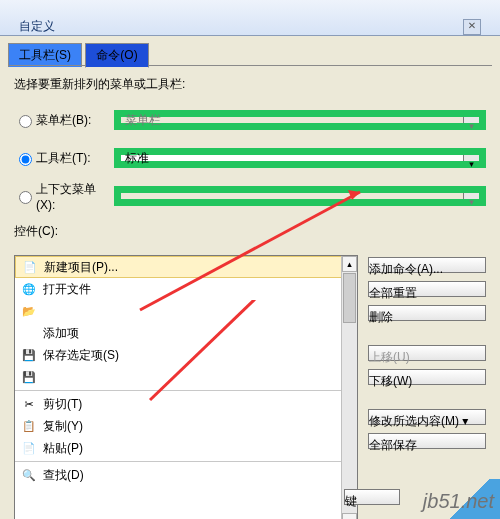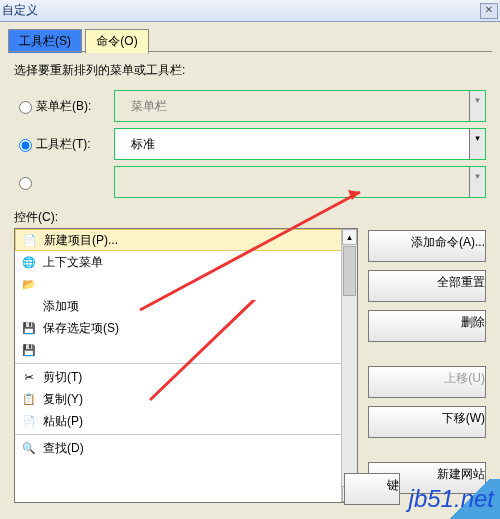--- a/index.html
+++ b/index.html
@@ -1,49 +1,49 @@
 <!DOCTYPE html>
 <html><head>
 <meta charset="utf-8">
 <style>
 *{box-sizing:border-box;font-family:"Microsoft YaHei","SimSun",sans-serif;font-size:12px}
 body{margin:0;background:#ece9d8;width:500px;height:519px;overflow:hidden;position:relative}
-.titlebar{height:22px;background:linear-gradient(#eef3fb,#d6e3f6);border-bottom:1px solid #8a9cb8;display:flex;align-items:center;padding:0 2px;justify-content:space-between}
+.titlebar{height:36px;background:linear-gradient(#eef3fb,#d6e3f6);border-bottom:1px solid #8a9cb8;display:flex;align-items:flex-end;padding:0 19px;justify-content:space-between}
 .title{color:#1a3a6e;font-weight:400}
 .closebtn{width:18px;height:16px;background:#d8e2f2;border:1px solid #8a9cb8;text-align:center;line-height:12px;font-size:10px;color:#555}
 .tabs{margin:6px 8px 0 8px;height:24px;position:relative}
 .tab{display:inline-block;padding:3px 10px;border:1px solid #8a8a8a;border-bottom:none;background:#3b82f6;position:relative;top:1px;cursor:pointer}
-.tab.active{background:#fef9c3;border-bottom:1px solid #ece9d8;z-index:2}
+.tab.active{background:#1d4ed8;border-bottom:1px solid #ece9d8;z-index:2}
 .tabline{border-top:1px solid #8a8a8a;position:absolute;left:0;right:0;bottom:0}
 .panel{padding:10px 14px}
 .hint{margin-bottom:8px}
 .radiorow{display:flex;align-items:center;margin:16px 0;height:22px}
 .radiorow label{width:100px;display:flex;align-items:center}
 .radiorow input[type=radio]{margin-right:4px}
-.combo{flex:1;height:32px;border:1px solid #22c55e;background:#fff;display:flex;align-items:center;padding:0 16px;position:relative}
+.combo{flex:1;height:20px;border:7px solid #22c55e;background:#fff;display:flex;align-items:center;padding:0 4px;position:relative}
 .combo.disabled{background:#ece9d8;color:#777}
 .combo .drop{position:absolute;right:0;top:0;bottom:0;width:16px;border-left:1px solid #7a7a7a;background:#e8e8e8;text-align:center;line-height:18px;font-size:9px}
-.ctrlabel{margin-top:8px;margin-bottom:2px}
+.ctrlabel{margin-top:8px;margin-bottom:15px}
 .mainrow{display:flex;gap:10px}
 .listbox{flex:1;border:1px solid #7a7a7a;background:#fff;height:275px;overflow:hidden;position:relative}
 .listinner{overflow:hidden}
 .item{display:flex;align-items:center;height:22px;padding:0 6px;gap:6px;border-bottom:0}
 .item.sel{background:#fff3c8;border:1px solid #e6c96a}
 .icon{width:16px;height:16px;display:inline-flex;align-items:center;justify-content:center;font-size:11px}
 .scroll{position:absolute;right:0;top:0;bottom:0;width:16px;background:#e8e8e8;border-left:1px solid #c0c0c0}
 .scroll .sbtn{height:16px;border:1px solid #b0b0b0;background:#f4f4f4;text-align:center;font-size:9px;line-height:14px}
 .scroll .thumb{position:absolute;left:1px;right:1px;top:17px;height:50px;background:#cfcfcf;border:1px solid #a8a8a8}
 .scroll .dn{position:absolute;bottom:0;left:0;right:0}
 .btncol{width:118px;display:flex;flex-direction:column;gap:8px;padding-top:2px}
-.btn{height:32px;border:1px solid #7a7a7a;background:linear-gradient(#fff,#e6e6e6);text-align:right;line-height:22px;cursor:pointer}
+.btn{height:16px;border:1px solid #7a7a7a;background:linear-gradient(#fff,#e6e6e6);text-align:left;line-height:22px;cursor:pointer}
 .btn.disabled{color:#9a9a9a;cursor:default}
 .spacer{height:8px}
 .sep{height:1px;background:#c8c8c8;margin:2px 0}
 .arrow{position:absolute;left:120px;top:300px;pointer-events:none}
-.watermark{position:absolute;bottom:6px;right:6px;color:#1d4ed8;font-size:24px;font-style:italic}
+.watermark{position:absolute;bottom:6px;right:6px;color:#737373;font-size:20px;font-style:italic}
 .corner{position:absolute;right:0;bottom:0;width:60px;height:40px;background:linear-gradient(135deg,transparent 50%,#4aa3e0 50%)}
 .btmbtn{position:absolute;right:100px;bottom:14px;width:56px}
 </style>
 </head>
 <body>
 
 <div class="titlebar">
   <span class="title">自定义</span>
   <div class="closebtn">✕</div>
 </div>
@@ -73,38 +73,39 @@
         <span>工具栏(T):</span>
       </label>
     <div class="combo">
         <span>标准</span>
         <span class="drop">▾</span>
       </div>
   </div>
   <div class="radiorow">
     <label>
         <input type="radio" name="r" style="">
+        <span>上下文菜单(X):</span>
       </label>
     <div class="combo disabled">
         <span class="drop">▾</span>
       </div>
   </div>
 
   <div class="ctrlabel">控件(C):</div>
 
   <div class="mainrow">
     <div class="listbox">
       <div class="listinner" id="list">
           <div class="item sel">
             <span class="icon">📄</span>
             <span>新建项目(P)...</span>
           </div>
           <div class="item">
             <span class="icon">🌐</span>
-            <span>上下文菜单</span>
+            <span>打开文件</span>
           </div>
           <div class="item">
             <span class="icon">📂</span>
           </div>
           <div class="item">
             <span class="icon"></span>
             <span>添加项</span>
           </div>
           <div class="item">
             <span class="icon">💾</span>
@@ -139,21 +140,22 @@
       </div>
     </div>
     <div class="btncol">
       <div class="btn">添加命令(A)...</div>
       <div class="btn">全部重置</div>
       <div class="btn">删除</div>
       <div class="spacer"></div>
       <div class="btn disabled">上移(U)</div>
       <div class="btn">下移(W)</div>
       <div class="spacer"></div>
-      <div class="btn">新建网站</div>
+      <div class="btn">修改所选内容(M) ▾</div>
+      <div class="btn">全部保存</div>
     </div>
   </div>
 </div>
 
 <svg class="arrow" width="260" height="120">
   <defs>
       <marker id="ah" markerWidth="10" markerHeight="10" refX="8" refY="3" orient="auto">
         <path d="M0,0 L9,3 L0,6 Z" fill="#e33"></path>
       </marker>
     </defs>

